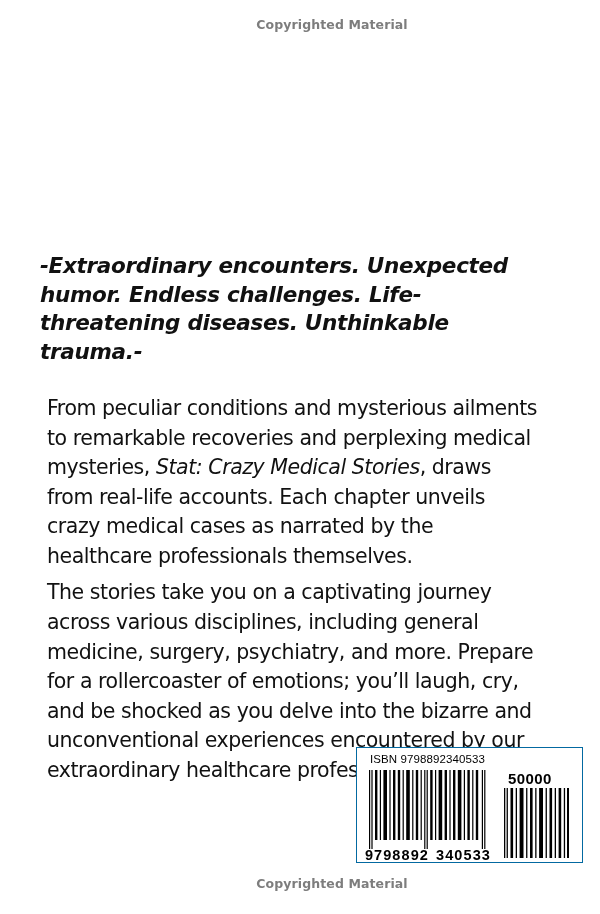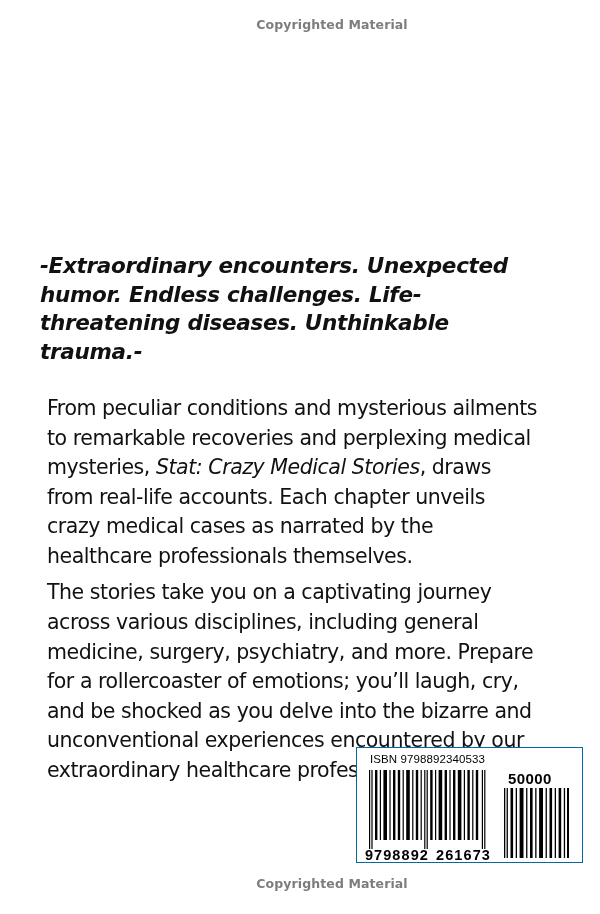--- a/index.html
+++ b/index.html
@@ -222,19 +222,19 @@
         <rect x="50.7" y="0" width="1.3" height="70" fill="#000"></rect>
         <rect x="54.6" y="0" width="2.6" height="70" fill="#000"></rect>
         <rect x="59.8" y="0" width="1.3" height="70" fill="#000"></rect>
         <rect x="63" y="0" width="2" height="70" fill="#000"></rect>
       </svg>
     </div>
 
     <div class="ean-digits">
       <span class="d-lead">9</span>
       <span class="d-left">798892</span>
-      <span class="d-right">261673</span>
+      <span class="d-right">340533</span>
     </div>
   </div>
 
   <div class="copyright-mark bottom">Copyrighted Material</div>
 
 </div>
 
 </body></html>

